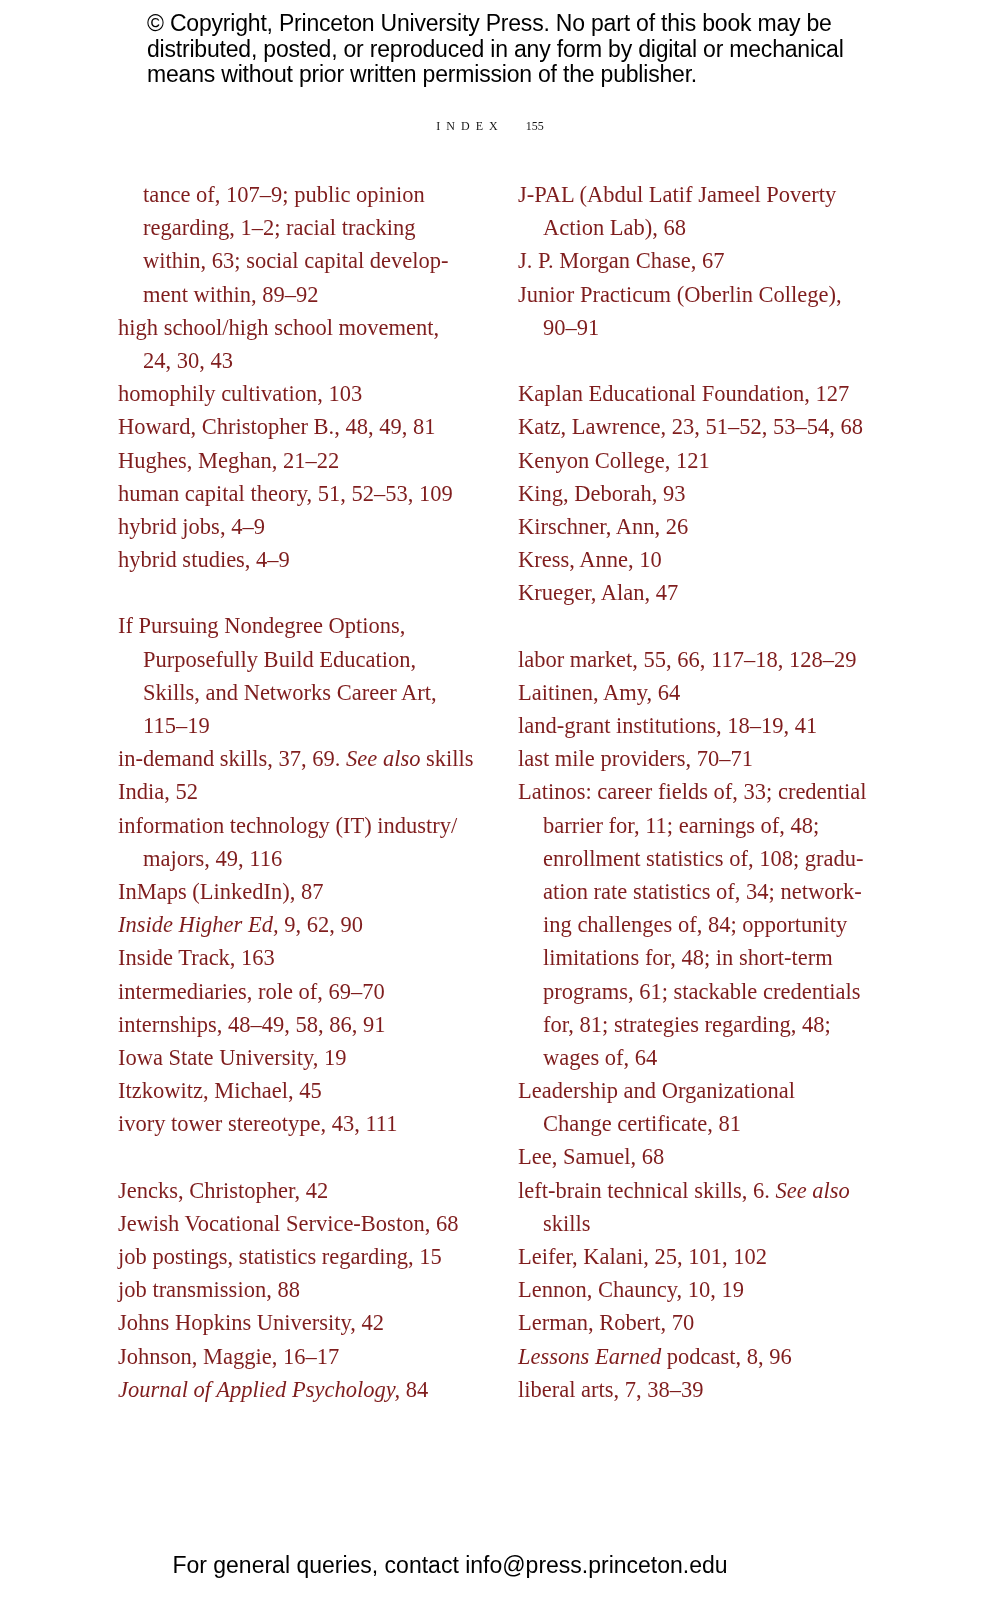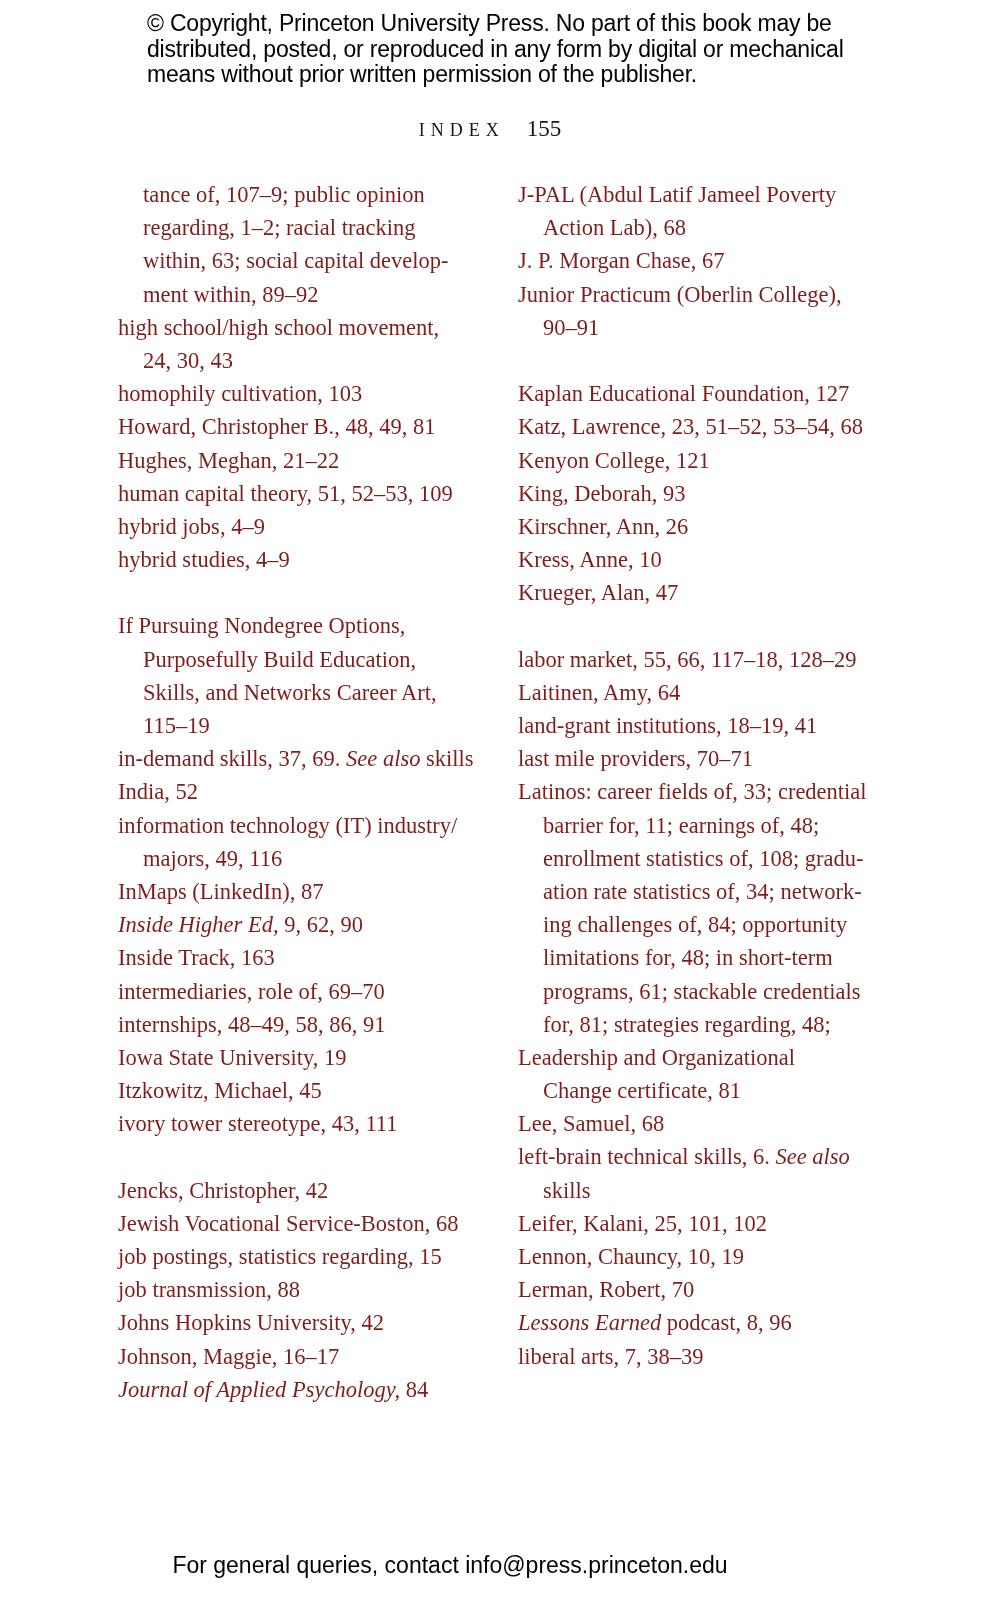--- a/index.html
+++ b/index.html
@@ -22,26 +22,26 @@
   }
   .index-header {
     position: absolute;
     top: 116px; left: 0;
     width: 1000px;
     text-align: center;
     color: #161616;
     transform: translateX(-10px);
   }
   .index-title {
-    font-size: 18px;
+    font-size: 12px;
     letter-spacing: 6px;
     display: inline-block;
   }
   .page-num {
-    font-size: 23px;
+    font-size: 12px;
     display: inline-block;
     margin-left: 22px;
   }
   .col {
     position: absolute;
     top: 178px;
     font-size: 22.5px;
     line-height: 33.2px;
     color: #7f1d1d;
     white-space: nowrap;
@@ -136,20 +136,21 @@
       <div class="line"><span>land-grant institutions, 18–19, 41</span></div>
       <div class="line"><span>last mile providers, 70–71</span></div>
       <div class="line"><span>Latinos: career fields of, 33; credential</span></div>
       <div class="line indent"><span>barrier for, 11; earnings of, 48;</span></div>
       <div class="line indent"><span>enrollment statistics of, 108; gradu-</span></div>
       <div class="line indent"><span>ation rate statistics of, 34; network-</span></div>
       <div class="line indent"><span>ing challenges of, 84; opportunity</span></div>
       <div class="line indent"><span>limitations for, 48; in short-term</span></div>
       <div class="line indent"><span>programs, 61; stackable credentials</span></div>
       <div class="line indent"><span>for, 81; strategies regarding, 48;</span></div>
+      <div class="line indent"><span>wages of, 64</span></div>
       <div class="line"><span>Leadership and Organizational</span></div>
       <div class="line indent"><span>Change certificate, 81</span></div>
       <div class="line"><span>Lee, Samuel, 68</span></div>
       <div class="line"><span>left-brain technical skills, 6. </span><span class="it">See also</span></div>
       <div class="line indent"><span>skills</span></div>
       <div class="line"><span>Leifer, Kalani, 25, 101, 102</span></div>
       <div class="line"><span>Lennon, Chauncy, 10, 19</span></div>
       <div class="line"><span>Lerman, Robert, 70</span></div>
       <div class="line"><span class="it">Lessons Earned</span><span> podcast, 8, 96</span></div>
       <div class="line"><span>liberal arts, 7, 38–39</span></div>

